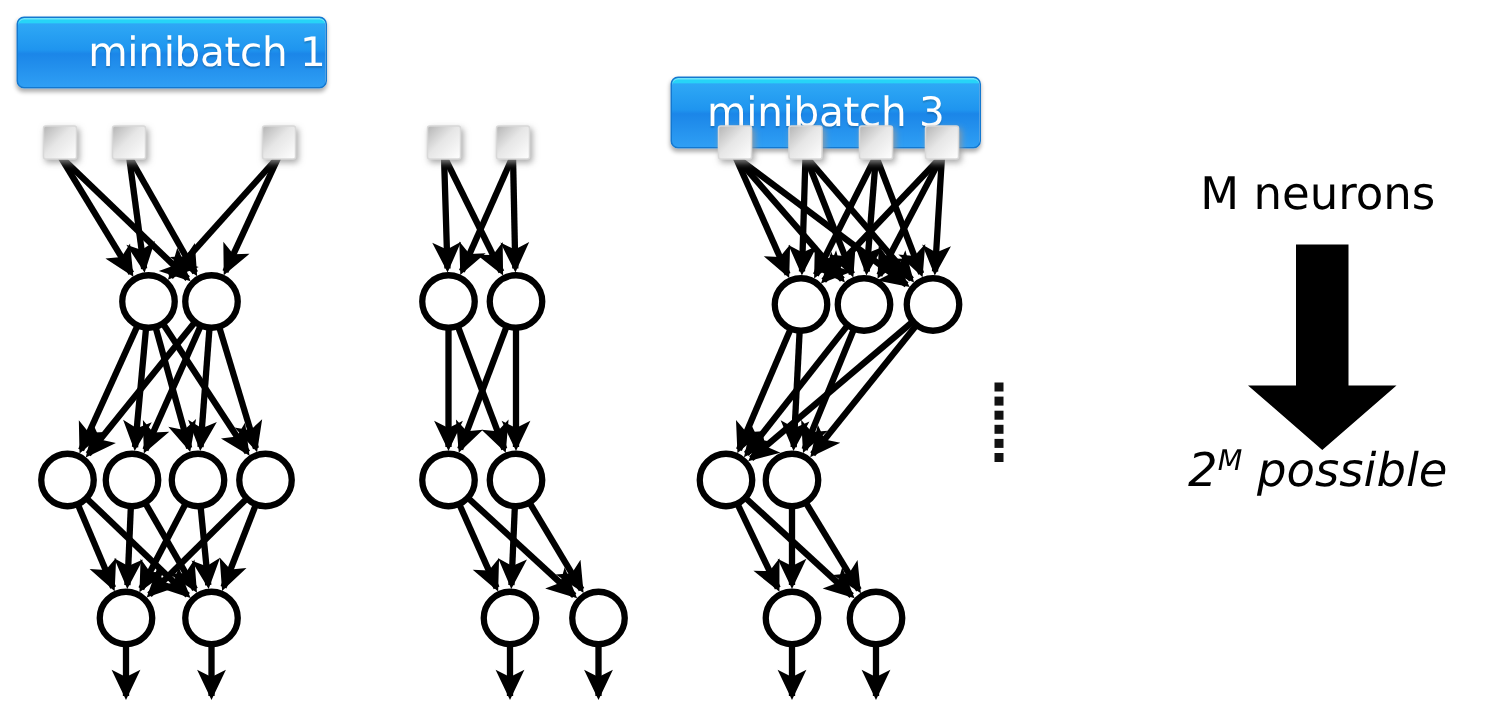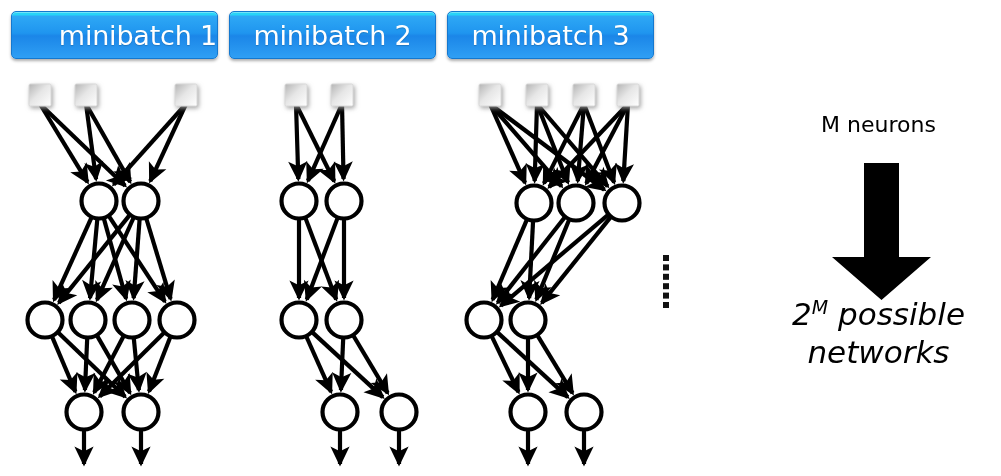--- a/index.html
+++ b/index.html
@@ -27,59 +27,55 @@
     color:#ffffff;
     font-family:"DejaVu Sans", sans-serif;
     font-size:27px;
     font-weight:400;
     letter-spacing:-.2px;
     text-shadow:0 1px 1px rgba(0,0,0,.18);
     white-space:nowrap;
   }
   #mbtn0{left:11px;width:207px;justify-content:flex-end;}
   #mbtn1{left:229px;width:207px;}
-  #mbtn2{left:447px;width:207px;}
+  #mbtn2{left:447px;width:207px;margin-top:40px;}
 
   
   .rtext{
     position:absolute;
     font-family:"DejaVu Sans", sans-serif;
     color:#000;
     text-align:center;
     white-space:nowrap;
   }
-  #m-neurons{left:756px;top:112px;width:245px;font-size:22px;text-align:center;}
+  #m-neurons{left:756px;top:112px;width:245px;font-size:30px;text-align:center;}
   #possible{left:756px;top:296px;width:245px;font-size:31px;line-height:1.22;font-style:italic;}
   #possible .sup{font-size:19px;vertical-align:super;}
 
   
   svg#net{position:absolute;left:0;top:0;width:1001px;height:476px;}
 </style>
 </head>
 <body>
 
 <div id="stage">
 
   <div class="btn-row">
     <div class="mbtn" id="mbtn0">
       <span>minibatch  1</span>
     </div>
-    <div class="mbtn" id="mbtn1">
-      <span>minibatch 2</span>
-    </div>
     <div class="mbtn" id="mbtn2">
       <span>minibatch 3</span>
     </div>
   </div>
 
   <div class="rtext" id="m-neurons">M neurons</div>
 
   <div class="rtext" id="possible">
     <span>2</span><span class="sup">M</span><span> possible</span><br>
-    <span>networks</span>
   </div>
 
   <svg id="net" viewBox="0 0 1001 476">
     <defs>
       <linearGradient id="sqgrad" x1="0" y1="0" x2="1" y2="1">
         <stop offset="0%" stop-color="#b4b4b4"></stop>
         <stop offset="45%" stop-color="#e6e6e6"></stop>
         <stop offset="100%" stop-color="#ffffff"></stop>
       </linearGradient>
       <filter id="sqshadow" x="-60%" y="-60%" width="240%" height="240%">

